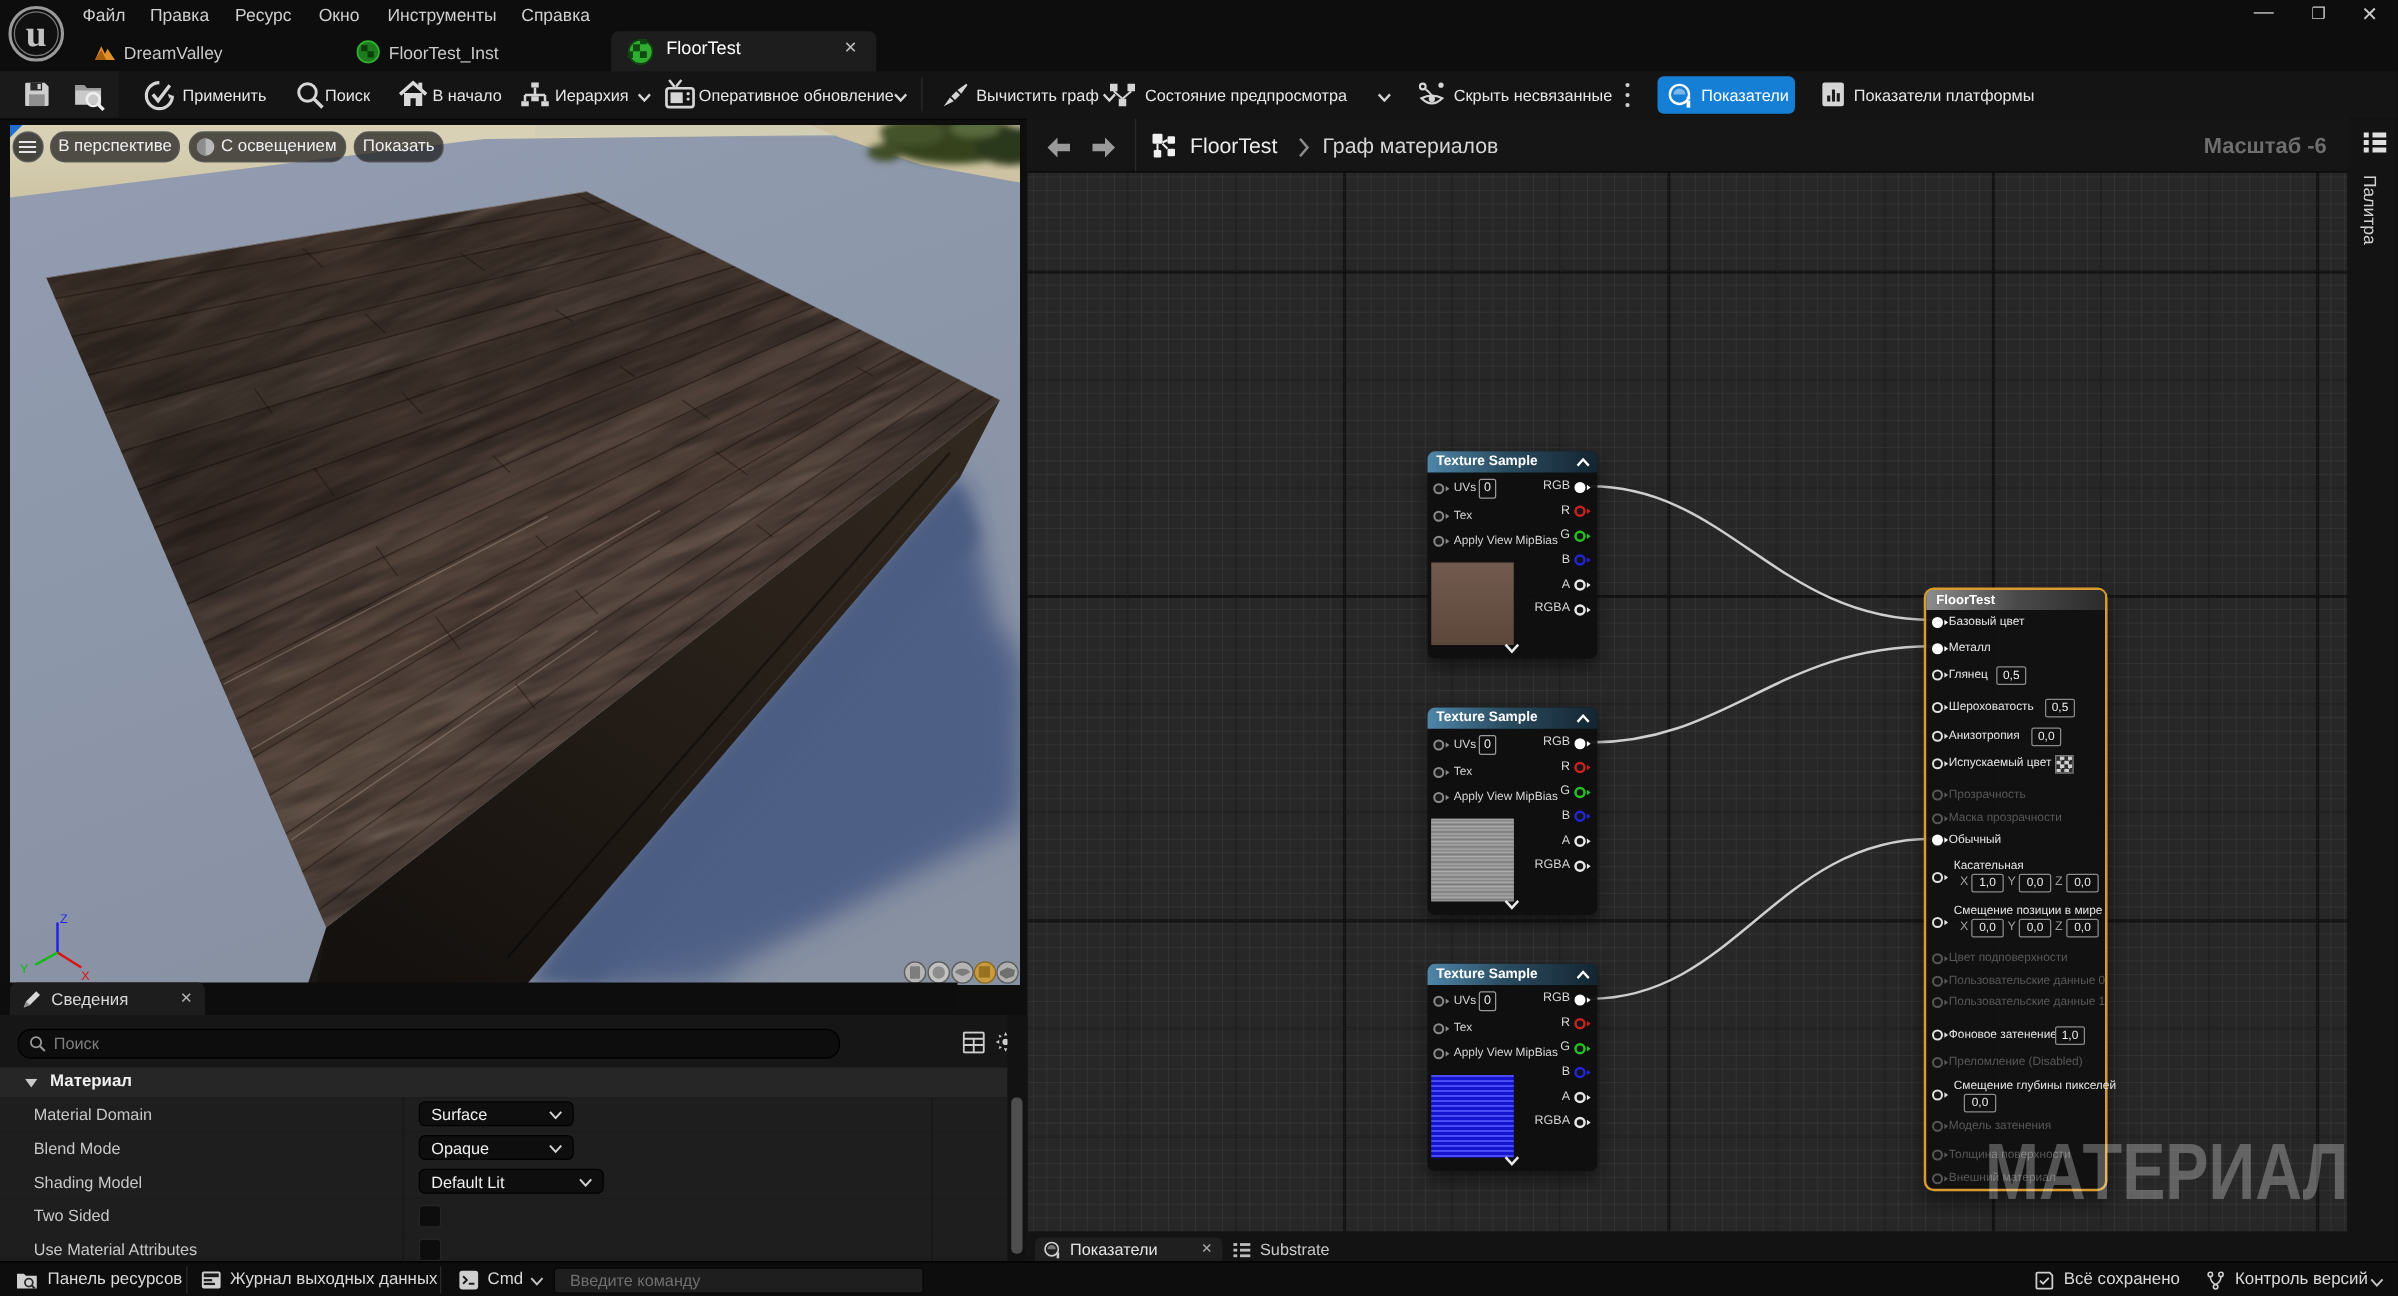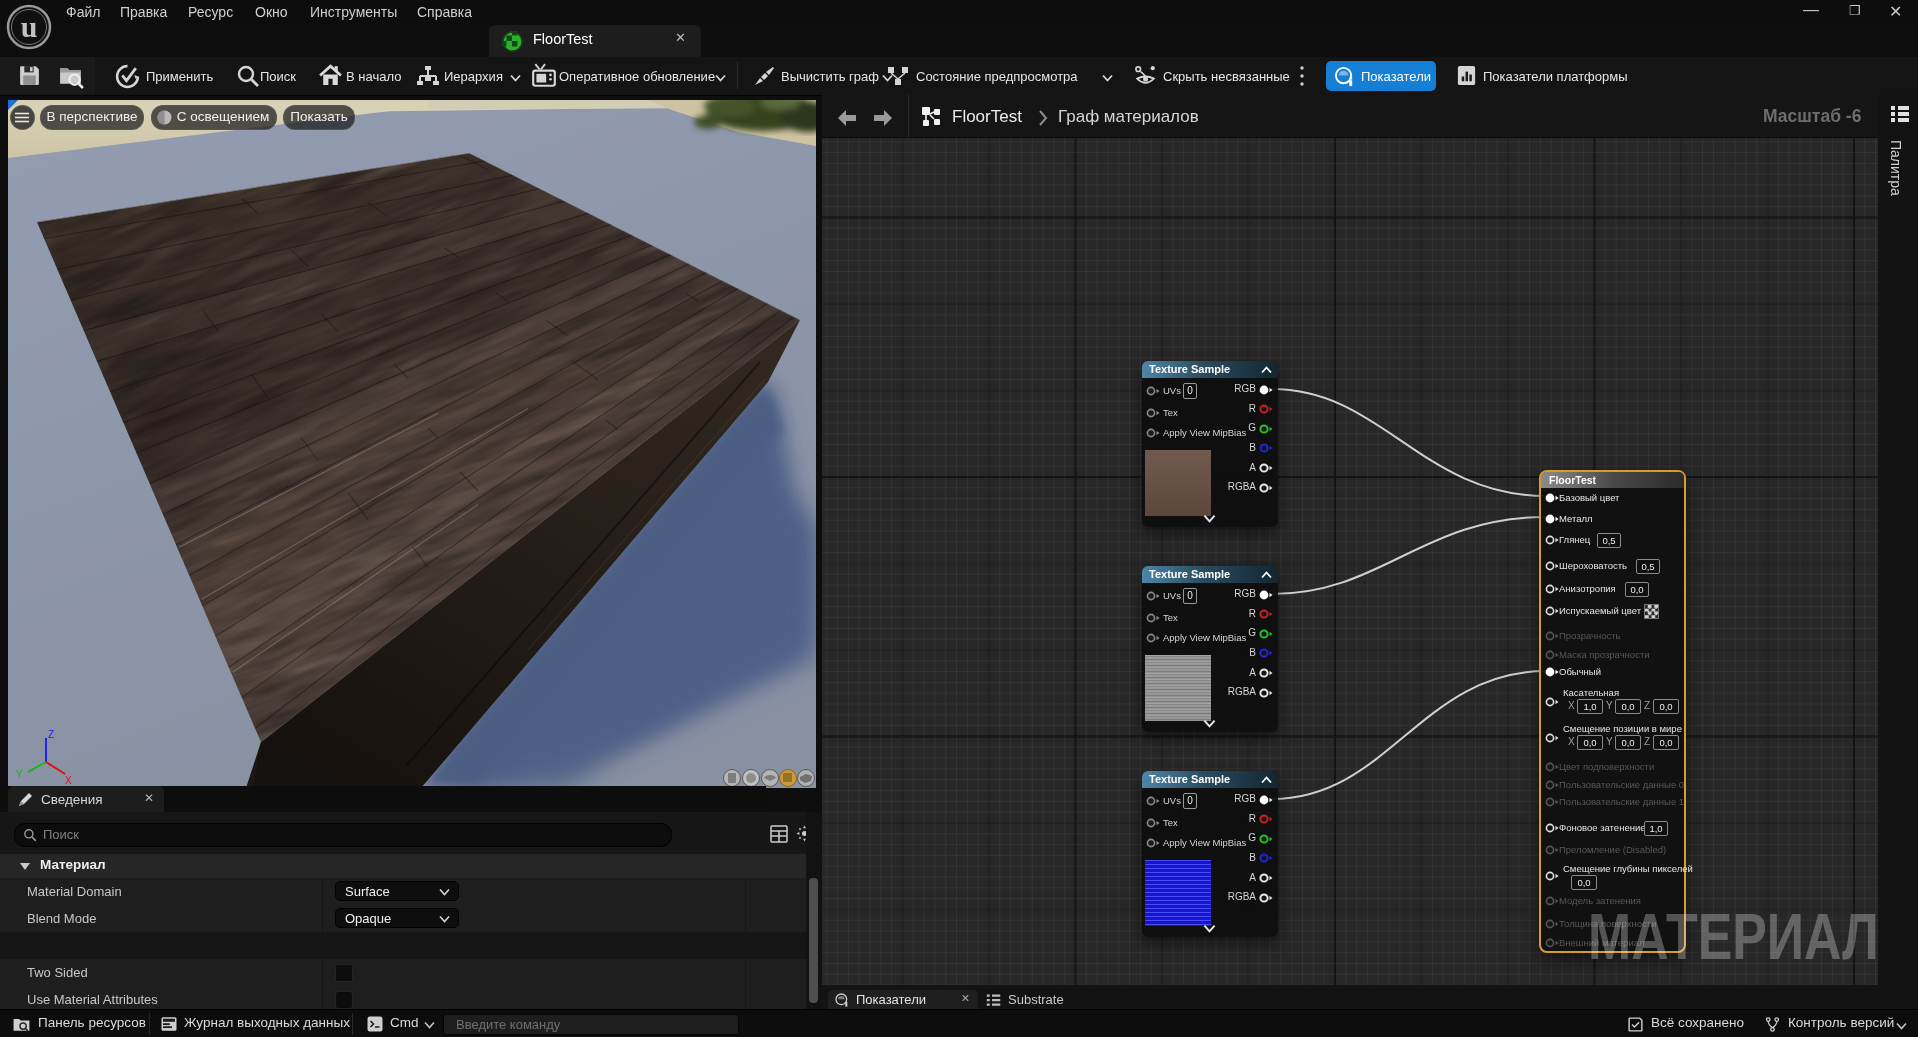--- a/index.html
+++ b/index.html
@@ -74,20 +74,33 @@
     <span class="wbtn" style="left:1803px;top:1px;font-size:16px;">—</span>
     <span class="wbtn" style="left:1849px;top:3px;">❐</span>
     <span class="wbtn" style="left:1889px;top:2px;font-size:16px;">✕</span>
   </div>
 
   <svg class="abs" style="left:6px;top:4px;z-index:30;" width="46" height="46" viewBox="0 0 46 46">
     <circle cx="23" cy="23" r="21" fill="#101010" stroke="#9a9a9a" stroke-width="2.5"></circle>
     <circle cx="23" cy="23" r="17.5" fill="none" stroke="#777" stroke-width="1"></circle>
     <text x="23" y="33" text-anchor="middle" font-family="Liberation Serif" font-size="30" font-weight="bold" fill="#c2c2c2">u</text>
   </svg>
+  <div class="abs" id="tabrow">
+    <svg class="abs" style="left:75px;top:7px" width="18" height="17" viewBox="0 0 18 17">
+        <path d="M1 15 L6 4 L9 10 L11 6 L17 15 Z" fill="#e09226"></path>
+        <path d="M1 15 L6 7 L10 15 Z" fill="#a85f10"></path>
+      </svg>
+    <span class="assettab" style="left:99px;">DreamValley</span>
+    <svg class="abs" style="left:285px;top:6px" width="19" height="19" viewBox="0 0 19 19">
+        <circle cx="9.5" cy="9.5" r="9" fill="#1d7a1d"></circle>
+        <path d="M4 4 h5 v5 h-5 Z M9 9 h5 v5 h-5 Z" fill="#0d3c0d"></path>
+        <circle cx="9.5" cy="9.5" r="8.6" fill="none" stroke="#2fae2f" stroke-width="1.4"></circle>
+      </svg>
+    <span class="assettab" style="left:311px;">FloorTest_Inst</span>
+  </div>
   <div class="abs" id="activetab">
     <svg class="abs" style="left:13px;top:6px" width="21" height="21" viewBox="0 0 19 19">
         <circle cx="9.5" cy="9.5" r="9" fill="#2fae2f"></circle>
         <path d="M4 4 h5 v5 h-5 Z M9 9 h5 v5 h-5 Z M9 0 h5 v4 h-5 Z M0 9 h4 v5 h-4Z" fill="#114a11"></path>
         <circle cx="9.5" cy="9.5" r="8.6" fill="none" stroke="#123f12" stroke-width="1.2"></circle>
       </svg>
     <span class="abs" style="left:44px;top:6px;font-size:14.5px;color:#fff;">FloorTest</span>
     <span class="abs" style="left:186px;top:5px;font-size:13px;color:#bbb;">✕</span>
   </div>
   <div class="abs" id="toolbar">
@@ -818,20 +831,26 @@
       <div class="ddrop" style="width:124px;">Surface<svg style="position:absolute;right:8px;top:6px" width="11" height="8" viewBox="0 0 11 8">
             <path d="M1 1.5 L5.5 6.5 L10 1.5" fill="none" stroke="#d5d5d5" stroke-width="1.6"></path>
           </svg></div>
     </div>
     <div class="drow" style="top:93px;">
       <span class="dlabel">Blend Mode</span>
       <div class="ddrop" style="width:124px;">Opaque<svg style="position:absolute;right:8px;top:6px" width="11" height="8" viewBox="0 0 11 8">
             <path d="M1 1.5 L5.5 6.5 L10 1.5" fill="none" stroke="#d5d5d5" stroke-width="1.6"></path>
           </svg></div>
     </div>
+    <div class="drow" style="top:120px;">
+      <span class="dlabel">Shading Model</span>
+      <div class="ddrop" style="width:148px;">Default Lit<svg style="position:absolute;right:8px;top:6px" width="11" height="8" viewBox="0 0 11 8">
+            <path d="M1 1.5 L5.5 6.5 L10 1.5" fill="none" stroke="#d5d5d5" stroke-width="1.6"></path>
+          </svg></div>
+    </div>
     <div class="drow" style="top:147px;">
       <span class="dlabel">Two Sided</span>
       <div class="dchk"></div>
     </div>
     <div class="drow" style="top:174px;height:23px;">
       <span class="dlabel">Use Material Attributes</span>
       <div class="dchk"></div>
     </div>
 
     <div class="abs" style="left:322px;top:66px;width:1px;height:131px;background:#161616;"></div>

